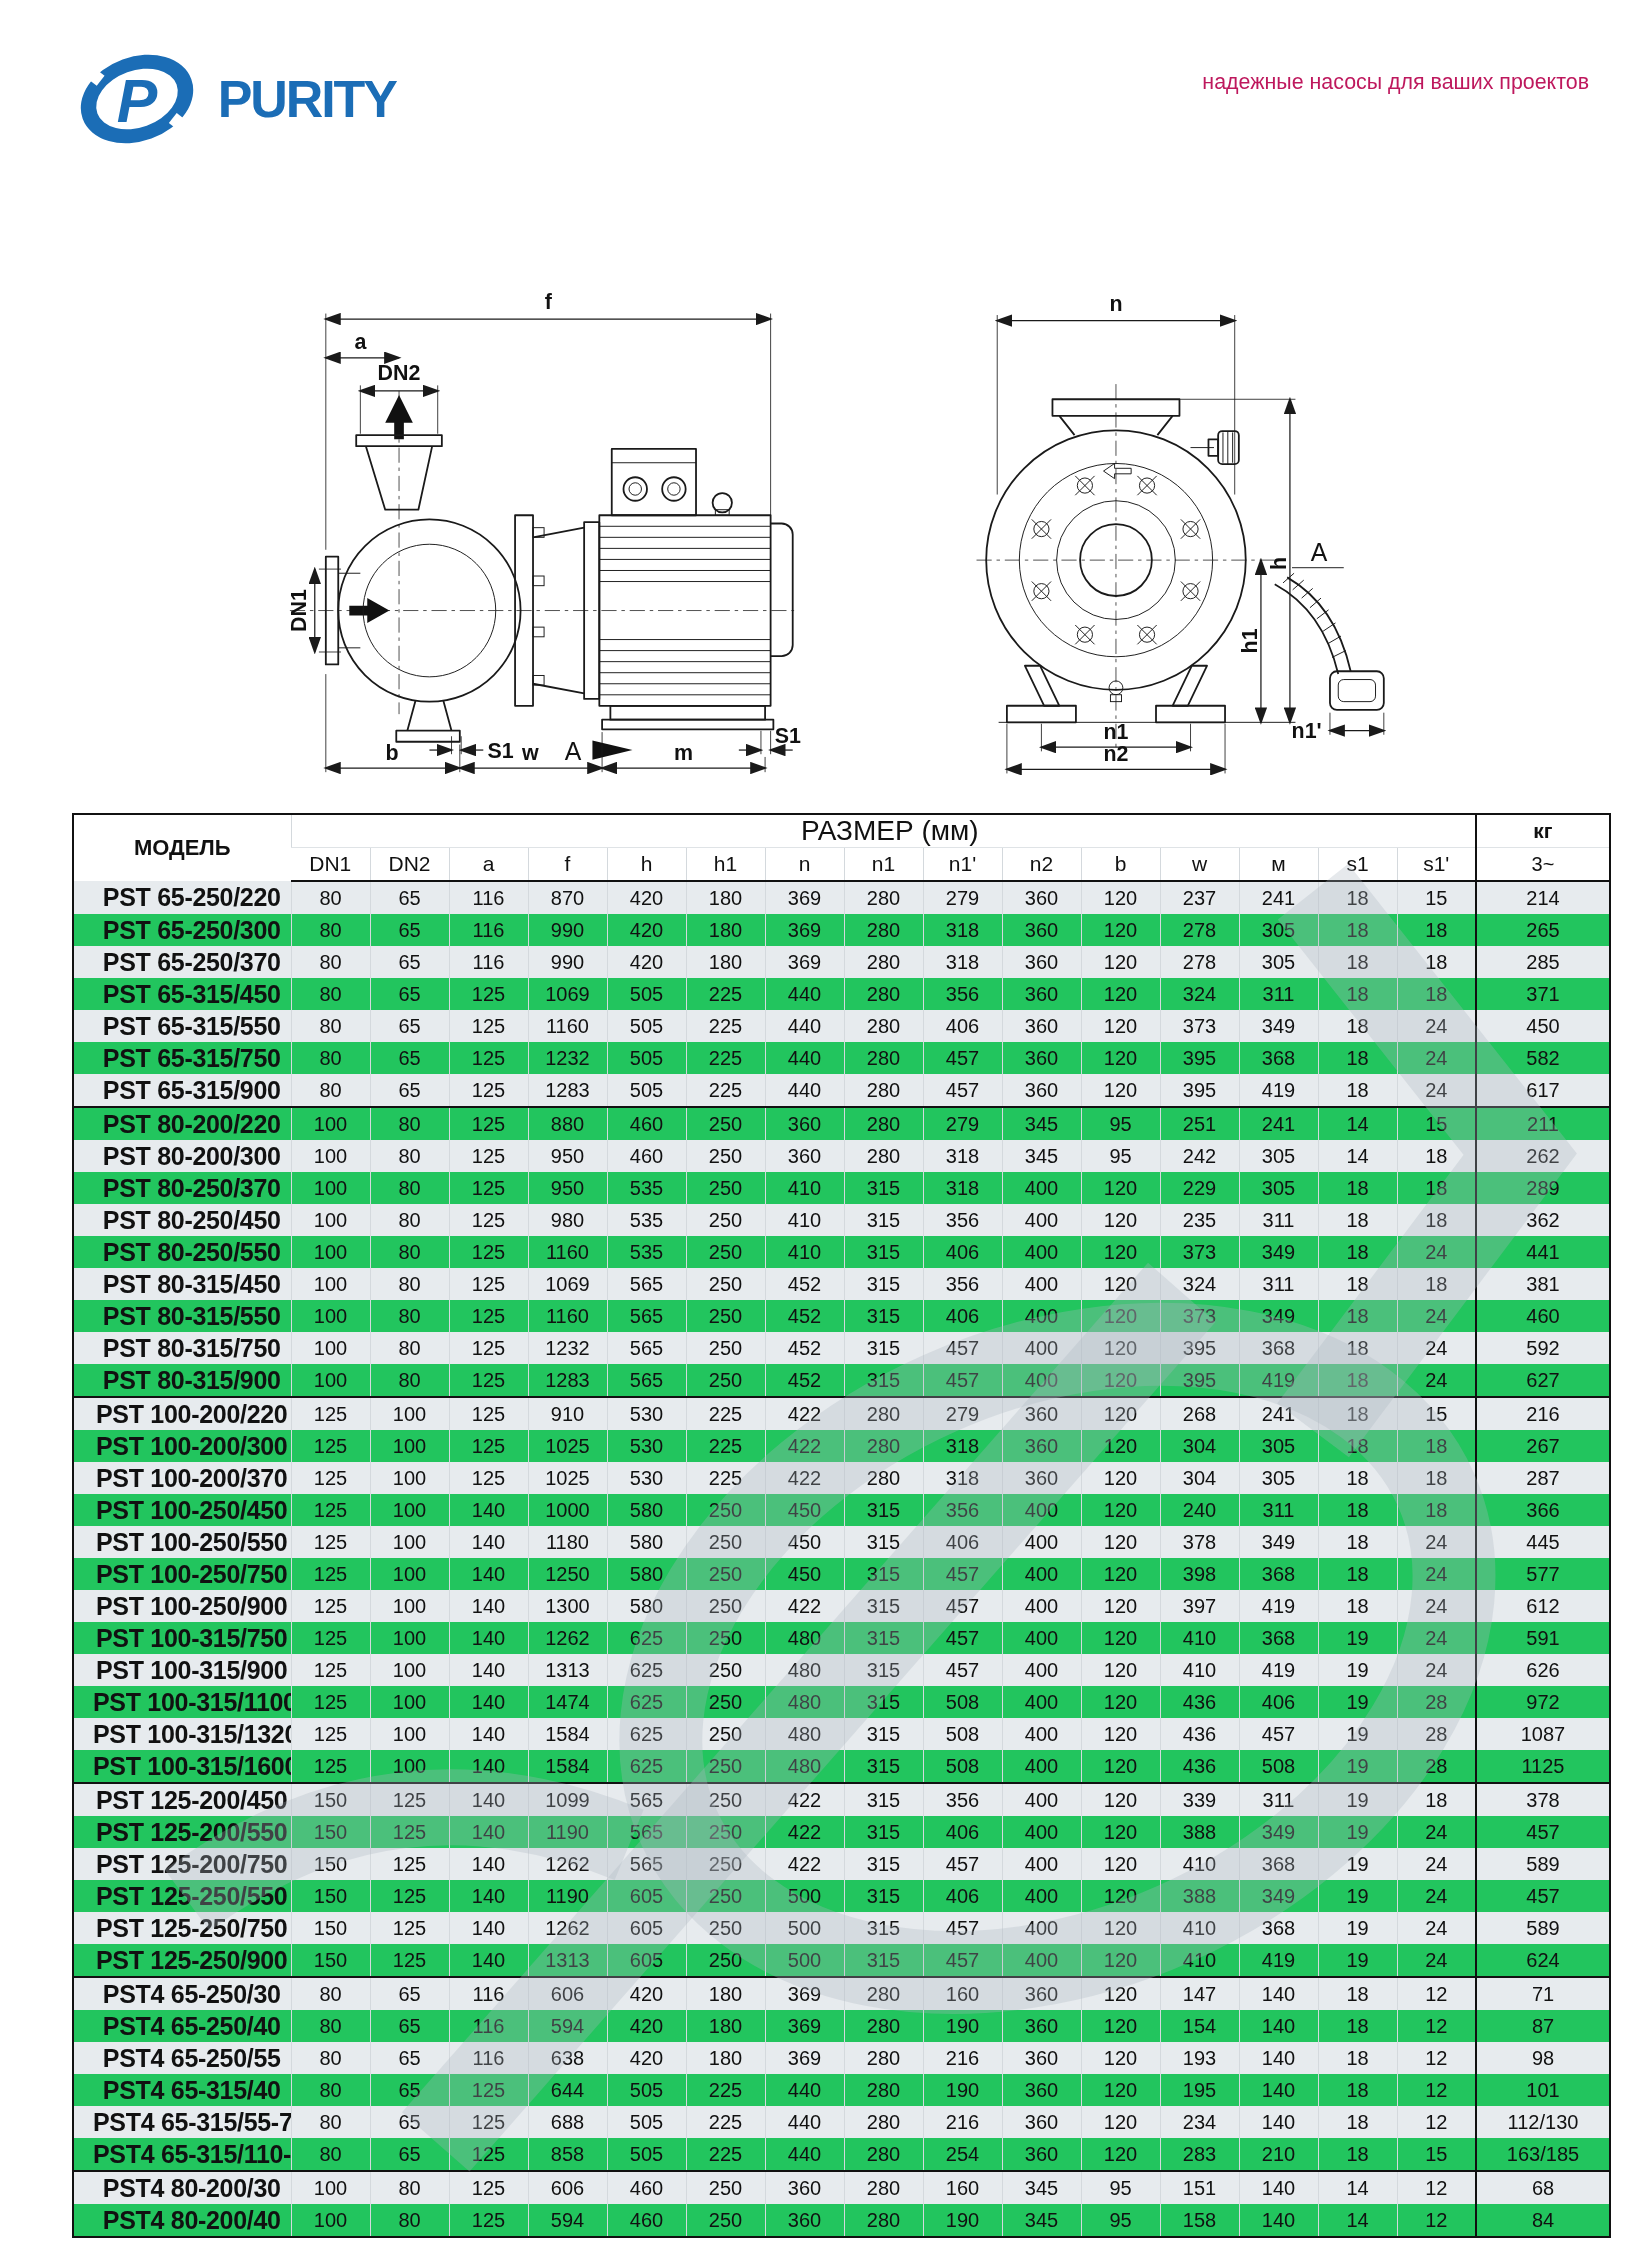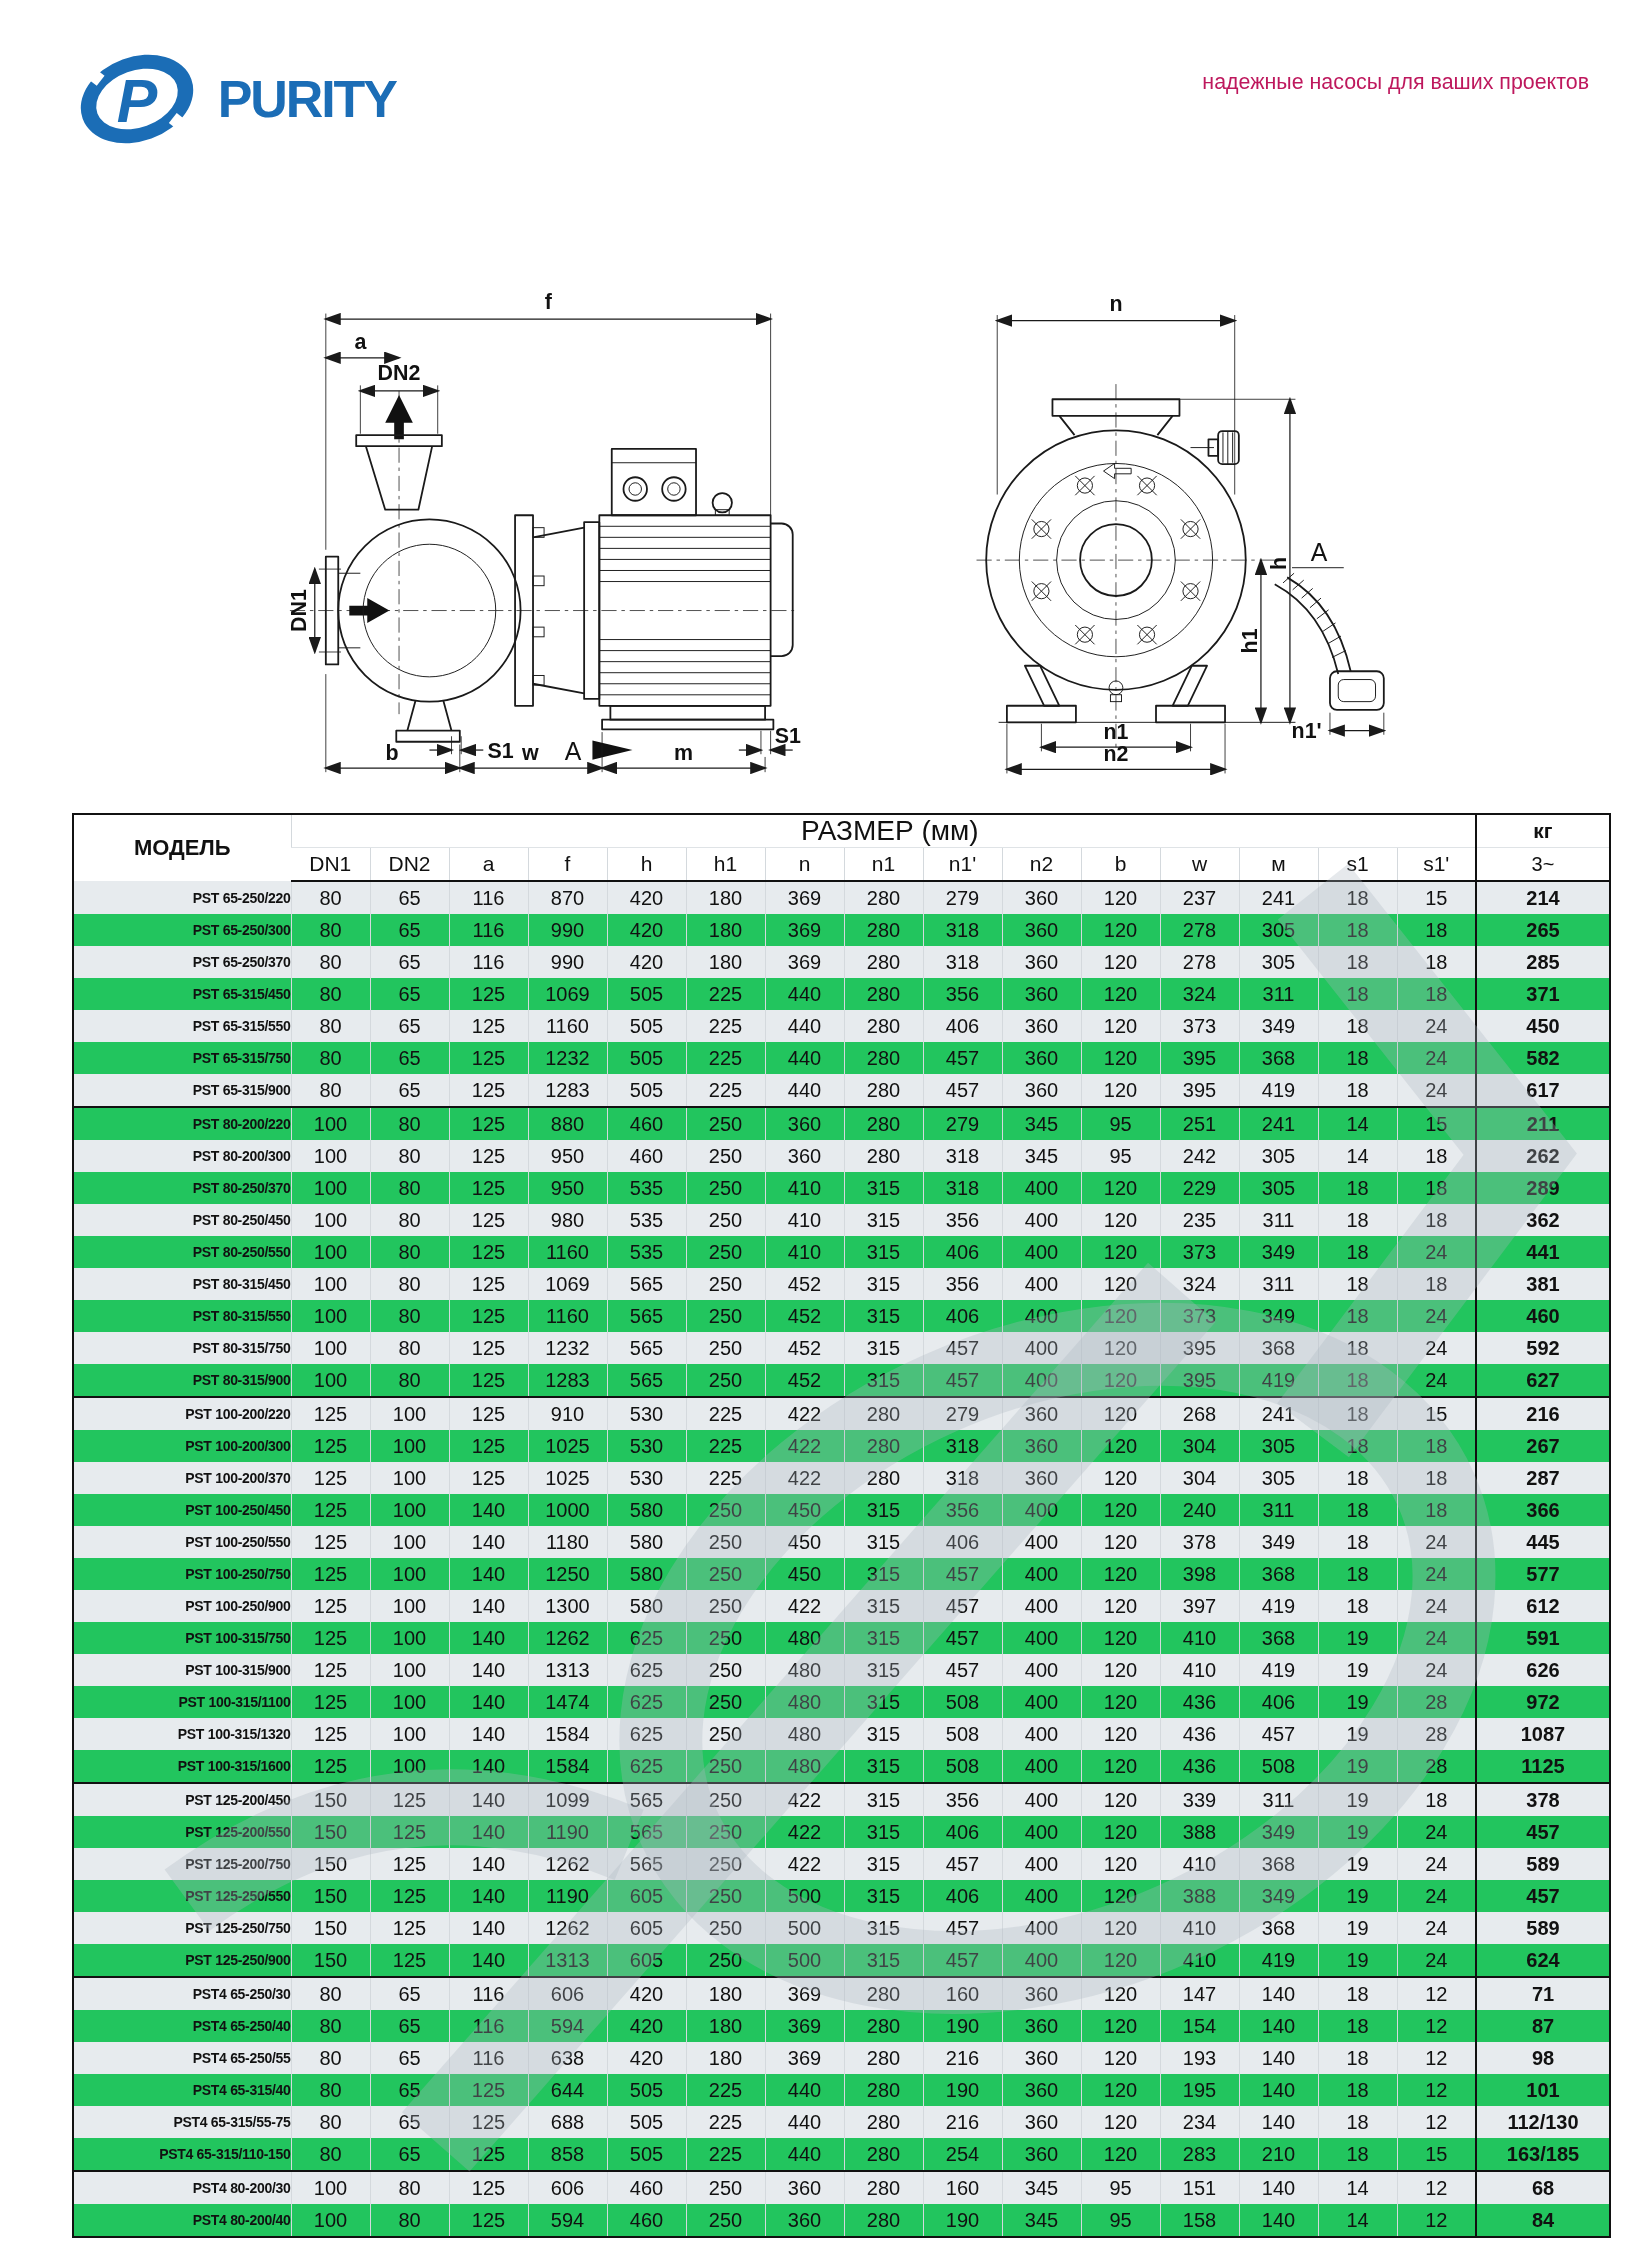--- a/index.html
+++ b/index.html
@@ -35,22 +35,22 @@
   th,td{height:32px;font-size:20px;text-align:center;padding:0;
         border-left:0.7px solid #d4d9dd;overflow:hidden;white-space:nowrap;}
   th:first-child,td:first-child{border-left:none;}
   thead th{background:#fff;}
   th.model-h{font-size:22px;font-weight:bold;}
   th.size-h{font-size:28px;font-weight:normal;border-bottom:1.4px solid #dfe3e6;padding-left:13px;}
   th.dim-h{font-weight:normal;font-size:21px;}
   th.kg-h{font-weight:bold;font-size:21px;border-left:2.1px solid #111;border-bottom:1.4px solid #dfe3e6;}
   th.kgsub-h{font-weight:normal;font-size:20px;border-left:2.1px solid #111;}
   thead tr.sub th{border-bottom:2.8px solid #111;}
-  td.model{text-align:right;padding-left:19px;font-weight:bold;font-size:14px;letter-spacing:-0.3px;}
-  td.kg{font-weight:bold;border-left:2.1px solid #111;}
+  td.model{text-align:center;padding-left:19px;font-weight:bold;font-size:25px;letter-spacing:-0.3px;}
+  td.kg{font-weight:normal;border-left:2.1px solid #111;}
   tr.stripe td{background:#e7ebee;}
   tr.gstart td{border-top:2.8px solid #111;}
 </style>
 </head>
 <body>
 
 <div class="logo">
   <svg width="142" height="98" viewBox="0 0 142 100">
     <g transform="rotate(-20 71 50)">
       <ellipse cx="71" cy="50" rx="59" ry="43" fill="#1b6db6"></ellipse>

